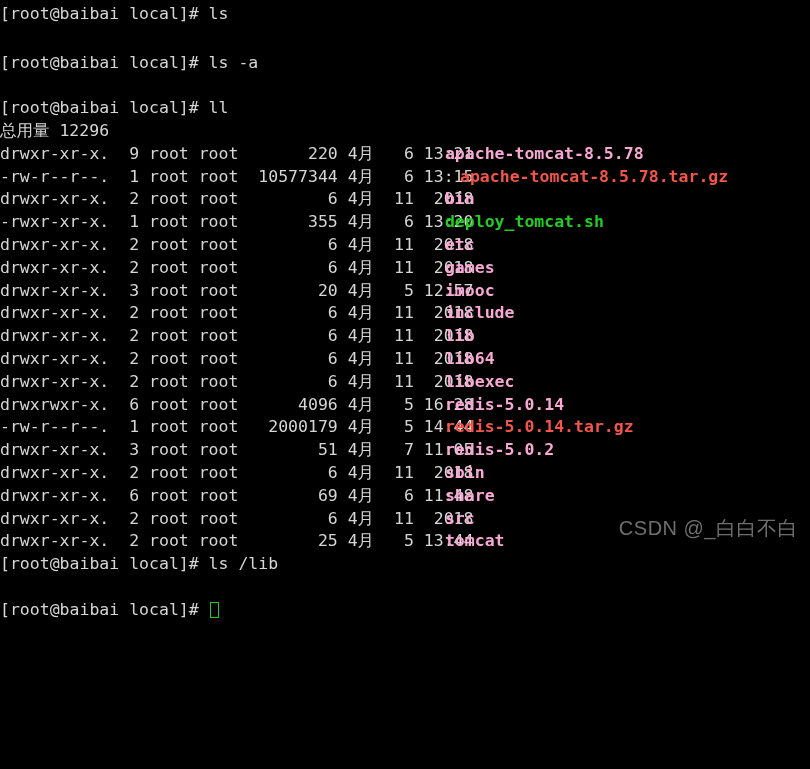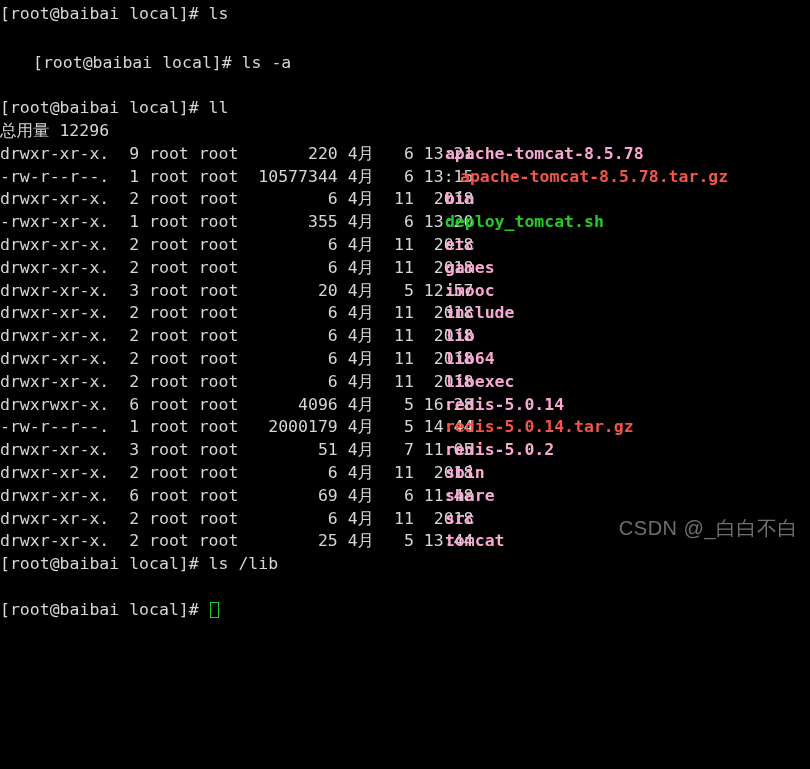--- a/index.html
+++ b/index.html
@@ -60,21 +60,21 @@
     pointer-events: none;
   }
 </style>
 </head>
 <body>
 
 <div id="terminal">
   <div id="terminal-output">
       <div class="line"><span class="cell c-default" style="left: 0px; position: static;">[root@baibai local]# ls</span></div>
       <div class="line"><span class="cell c-default" style="left: 0px;"></span><span class="cell c-default" style="left: 263.32px;"></span><span class="cell c-default" style="left: 417.68px;"></span><span class="cell c-default" style="left: 508.48px;"></span></div>
-      <div class="line"><span class="cell c-default" style="left: 0px; position: static; padding-left: 33px;">[root@baibai local]# ls -a</span></div>
+      <div class="line"><span class="cell c-default" style="left: 0px; position: static;">[root@baibai local]# ls -a</span></div>
       <div class="line"><span class="cell c-default" style="left: 0px;"></span><span class="cell c-default" style="left: 263.32px;"></span><span class="cell c-default" style="left: 426.76px;"></span><span class="cell c-default" style="left: 508.48px;"></span></div>
       <div class="line"><span class="cell c-default" style="left: 0px; position: static;">[root@baibai local]# ll</span></div>
       <div class="line"><span class="cell c-default" style="left: 0px; position: static;">总用量 12296</span></div>
       <div class="line"><span class="cell c-default" style="left: 0px;">drwxr-xr-x.  9 root root       220 4月   6 13:21 </span><span class="cell c-dir" style="left: 444.92px;">apache-tomcat-8.5.78</span></div>
       <div class="line"><span class="cell c-default" style="left: 0px;">-rw-r--r--.  1 root root  10577344 4月   6 13:15 </span><span class="cell c-archive" style="left: 460px; text-align: center;">apache-tomcat-8.5.78.tar.gz</span></div>
       <div class="line"><span class="cell c-default" style="left: 0px;">drwxr-xr-x.  2 root root         6 4月  11  2018 </span><span class="cell c-dir" style="left: 444.92px;">bin</span></div>
       <div class="line"><span class="cell c-default" style="left: 0px;">-rwxr-xr-x.  1 root root       355 4月   6 13:20 </span><span class="cell c-exec" style="left: 444.92px;">deploy_tomcat.sh</span></div>
       <div class="line"><span class="cell c-default" style="left: 0px;">drwxr-xr-x.  2 root root         6 4月  11  2018 </span><span class="cell c-dir" style="left: 444.92px;">etc</span></div>
       <div class="line"><span class="cell c-default" style="left: 0px;">drwxr-xr-x.  2 root root         6 4月  11  2018 </span><span class="cell c-dir" style="left: 444.92px;">games</span></div>
       <div class="line"><span class="cell c-default" style="left: 0px;">drwxr-xr-x.  3 root root        20 4月   5 12:57 </span><span class="cell c-dir" style="left: 444.92px; text-align: right;">imooc</span></div>

